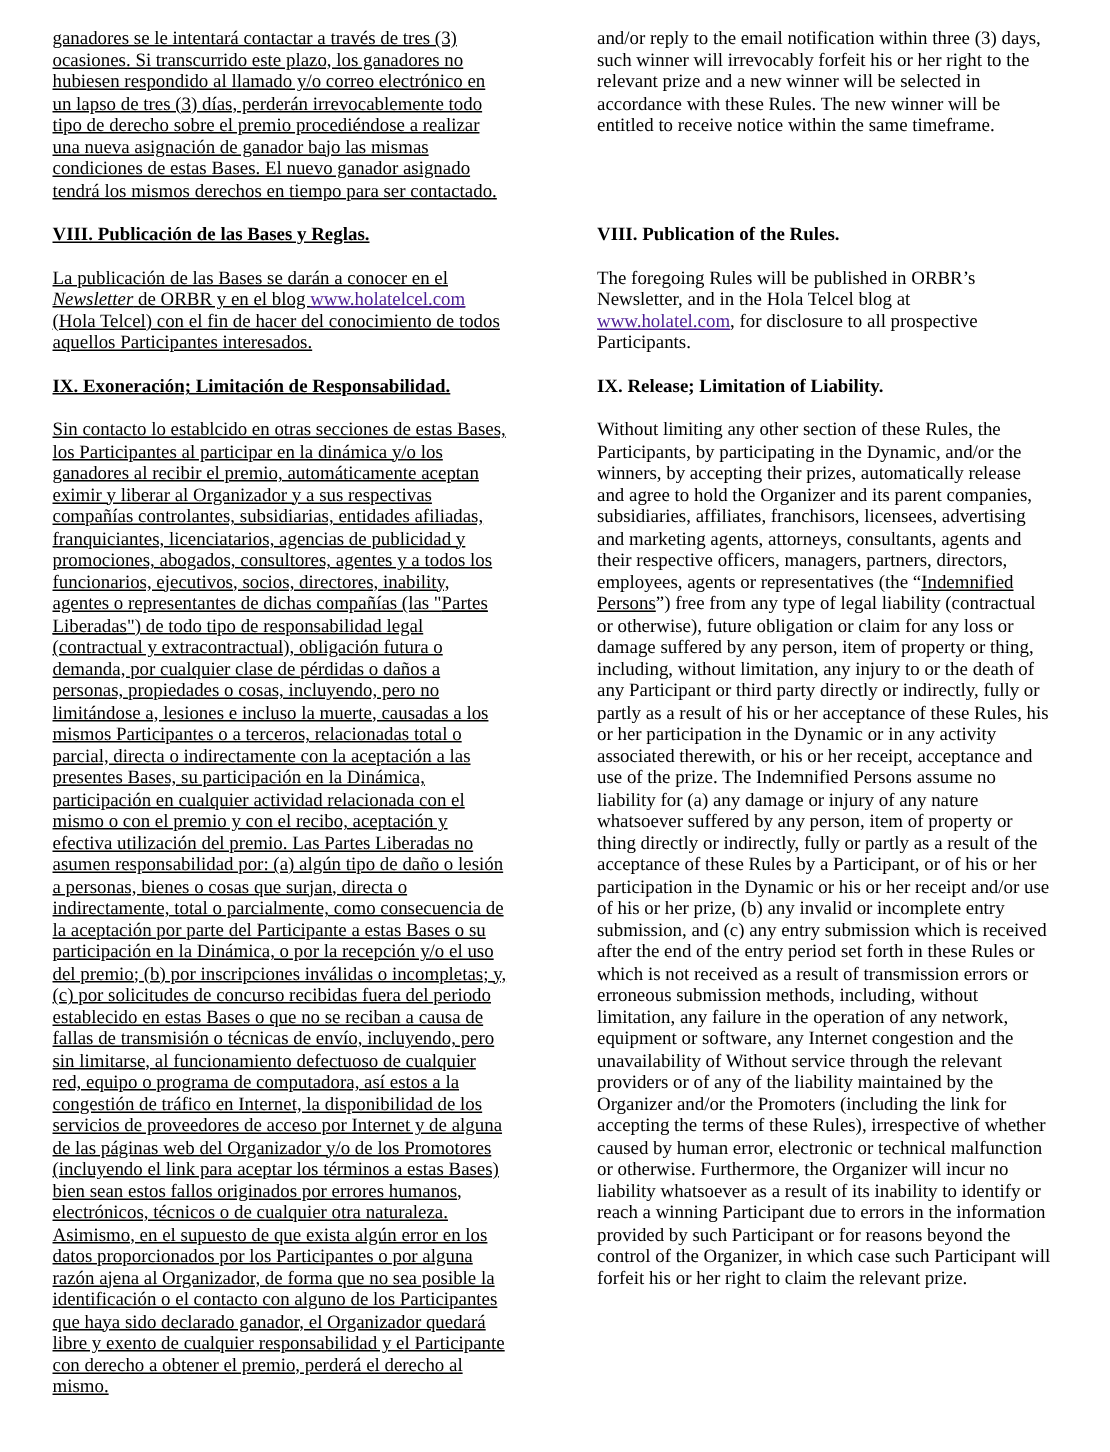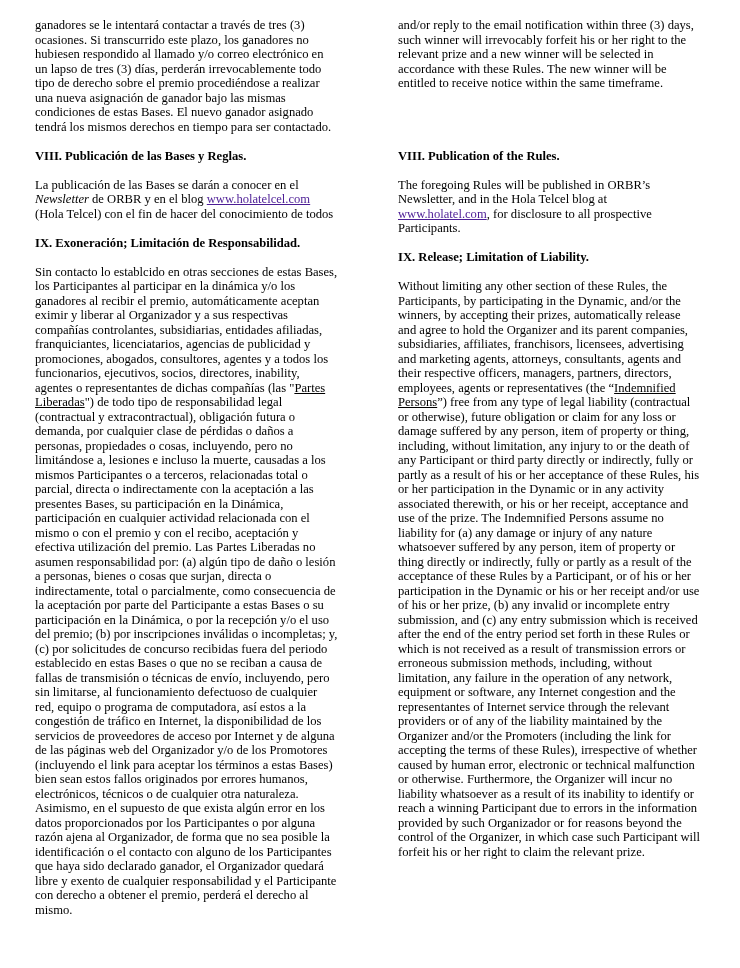--- a/index.html
+++ b/index.html
@@ -2,21 +2,21 @@
 <html><head>
 <meta charset="utf-8">
 <style>
   html, body { margin: 0; padding: 0; background: #ffffff; }
   body {
     width: 740px; height: 968px; position: relative; overflow: hidden;
     font-family: "Liberation Serif", "DejaVu Serif", serif;
     font-size: 12.6px; line-height: 14.5px; color: #000000;
   }
   .col { position: absolute; top: 18px; width: 320px; }
-  .col-left { left: 35px; width: 312px; }
+  .col-left { left: 35px; width: 312px; text-decoration: underline; }
   .col-right { left: 398px; width: 322px; }
   p { margin: 0; white-space: normal; }
   .line { display: block; white-space: nowrap; }
   .heading { font-weight: bold; }
   .gap { height: 14.5px; }
   a.link { color: #4c1d95; text-decoration: underline; }
   .u { text-decoration: underline; }
   em { font-style: italic; }
 </style>
 </head>
@@ -33,20 +33,21 @@
     <span class="line">condiciones de estas Bases. El nuevo ganador asignado</span>
     <span class="line">tendrá los mismos derechos en tiempo para ser contactado.</span>
   </p>
   <div class="gap"></div>
   <p class="heading">VIII. Publicación de las Bases y Reglas.</p>
   <div class="gap"></div>
   <p>
     <span class="line">La publicación de las Bases se darán a conocer en el</span>
     <span class="line"><em>Newsletter</em><span style="white-space:pre"> de ORBR y en el blog </span><a class="link">www.holatelcel.com</a></span>
     <span class="line">(Hola Telcel) con el fin de hacer del conocimiento de todos</span>
+    <span class="line">aquellos Participantes interesados.</span>
   </p>
   <div class="gap"></div>
   <p class="heading">IX. Exoneración; Limitación de Responsabilidad.</p>
   <div class="gap"></div>
   <p>
     <span class="line">Sin contacto lo establcido en otras secciones de estas Bases,</span>
       <span class="line">los Participantes al participar en la dinámica y/o los</span>
       <span class="line">ganadores al recibir el premio, automáticamente aceptan</span>
       <span class="line">eximir y liberar al Organizador y a sus respectivas</span>
       <span class="line">compañías controlantes, subsidiarias, entidades afiliadas,</span>
@@ -139,25 +140,25 @@
       <span class="line">thing directly or indirectly, fully or partly as a result of the</span>
       <span class="line">acceptance of these Rules by a Participant, or of his or her</span>
       <span class="line">participation in the Dynamic or his or her receipt and/or use</span>
       <span class="line">of his or her prize, (b) any invalid or incomplete entry</span>
       <span class="line">submission, and (c) any entry submission which is received</span>
       <span class="line">after the end of the entry period set forth in these Rules or</span>
       <span class="line">which is not received as a result of transmission errors or</span>
       <span class="line">erroneous submission methods, including, without</span>
       <span class="line">limitation, any failure in the operation of any network,</span>
       <span class="line">equipment or software, any Internet congestion and the</span>
-      <span class="line">representantes of Internet service through the relevant</span>
+      <span class="line">unavailability of Without service through the relevant</span>
       <span class="line">providers or of any of the liability maintained by the</span>
       <span class="line">Organizer and/or the Promoters (including the link for</span>
       <span class="line">accepting the terms of these Rules), irrespective of whether</span>
       <span class="line">caused by human error, electronic or technical malfunction</span>
       <span class="line">or otherwise. Furthermore, the Organizer will incur no</span>
       <span class="line">liability whatsoever as a result of its inability to identify or</span>
       <span class="line">reach a winning Participant due to errors in the information</span>
-      <span class="line">provided by such Organizador or for reasons beyond the</span>
+      <span class="line">provided by such Participant or for reasons beyond the</span>
       <span class="line">control of the Organizer, in which case such Participant will</span>
       <span class="line">forfeit his or her right to claim the relevant prize.</span>
   </p>
 </div>
 
 </body></html>

